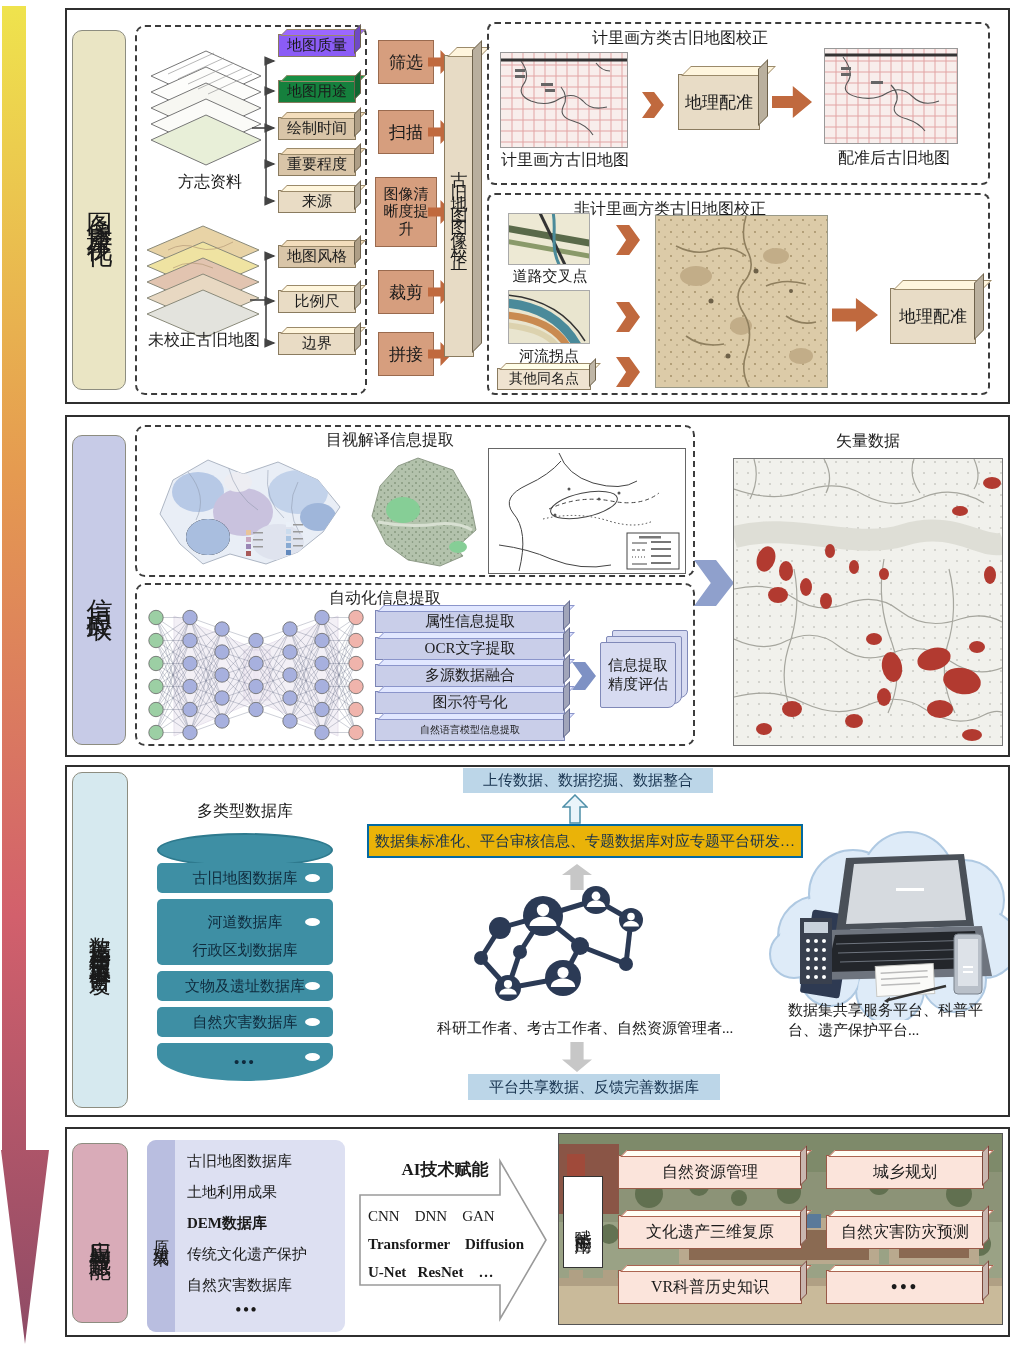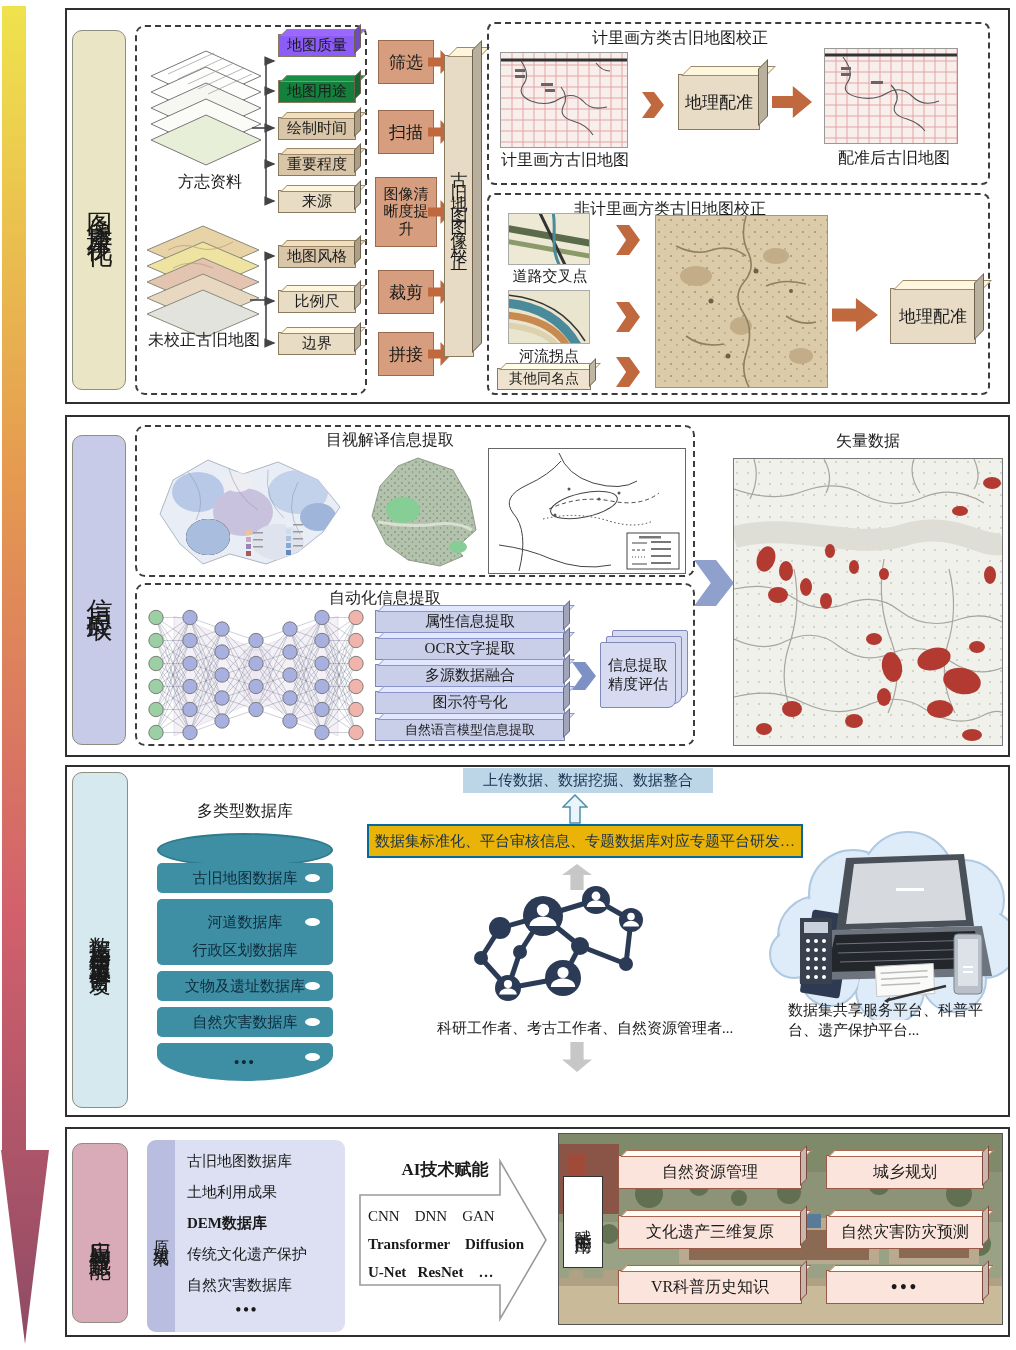--- a/index.html
+++ b/index.html
@@ -558,21 +558,21 @@
       <circle cx="214" cy="34.5" r="7.2" fill="#F0B4AC" stroke="#666" stroke-width="0.8"></circle>
       <circle cx="214" cy="57.5" r="7.2" fill="#F0B4AC" stroke="#666" stroke-width="0.8"></circle>
       <circle cx="214" cy="80.5" r="7.2" fill="#F0B4AC" stroke="#666" stroke-width="0.8"></circle>
       <circle cx="214" cy="103.5" r="7.2" fill="#F0B4AC" stroke="#666" stroke-width="0.8"></circle>
       <circle cx="214" cy="126.5" r="7.2" fill="#F0B4AC" stroke="#666" stroke-width="0.8"></circle>
     </svg>
   <div class="abs s3 lav ctr" style="left:375px;top:610px;width:190px;height:23px;background:#C9CEE9;font-size:15px">属性信息提取</div>
   <div class="abs s3 lav ctr" style="left:375px;top:637px;width:190px;height:23px;background:#C9CEE9;font-size:15px">OCR文字提取</div>
   <div class="abs s3 lav ctr" style="left:375px;top:664px;width:190px;height:23px;background:#C9CEE9;font-size:15px">多源数据融合</div>
   <div class="abs s3 lav ctr" style="left:375px;top:691px;width:190px;height:23px;background:#C9CEE9;font-size:15px">图示符号化</div>
-  <div class="abs s3 lav ctr" style="left:375px;top:718px;width:190px;height:23px;background:#C9CEE9;font-size:13px">自然语言模型信息提取</div>
+  <div class="abs s3 lav ctr" style="left:375px;top:718px;width:190px;height:23px;background:#C9CEE9;font-size:10px">自然语言模型信息提取</div>
   <div class="abs chev" style="left:572px;top:662px;width:24px;height:28px;background:#7E91C4"></div>
   <div class="note" style="left:612px;top:630px;width:74px;height:66px"></div>
   <div class="note" style="left:606px;top:636px;width:74px;height:66px"></div>
   <div class="note ctr abs" style="left:600px;top:642px;width:76px;height:66px;font-size:15px;line-height:1.3;padding:2px">信息提取精度评估</div>
 
   <div class="abs chev" style="left:694px;top:560px;width:40px;height:46px;background:#8FA0CC"></div>
   <div class="abs ctr" style="left:828px;top:430px;width:80px;height:22px;font-size:16px">矢量数据</div>
   <svg class="abs" style="left:733px;top:458px;border:1px solid #777" width="270" height="288">
     <defs>
         <pattern id="dots2" width="11" height="11" patternUnits="userSpaceOnUse">
@@ -696,20 +696,21 @@
       <circle cx="163" cy="44.5" r="3.8"></circle>
         <path d="M155,54.5 a8,5.8 0 0 1 16,0 Z"></path>
       <circle cx="95" cy="100.5" r="5.6"></circle>
         <path d="M82.8,115 a12.2,8.8 0 0 1 24.4,0 Z"></path>
       <circle cx="40" cy="112" r="4.1"></circle>
         <path d="M31.2,122.5 a8.8,6.3 0 0 1 17.6,0 Z"></path>
     </g>
   </svg>
   <div class="abs ctr" style="left:420px;top:1018px;width:330px;height:20px;font-size:15px">科研工作者、考古工作者、自然资源管理者...</div>
   <div class="abs gdn" style="left:562px;top:1042px;width:30px;height:30px"></div>
+  <div class="abs banner" style="left:468px;top:1074px;width:252px;height:26px;font-size:15px">平台共享数据、反馈完善数据库</div>
 
   <svg class="abs" style="left:768px;top:828px" width="240" height="192" viewBox="0 0 240 192">
     <g fill="#DEEBF8" stroke="#AFC9E2" stroke-width="2">
       <circle cx="50" cy="108" r="40"></circle>
         <circle cx="85" cy="66" r="44"></circle>
         <circle cx="140" cy="50" r="46"></circle>
       <circle cx="196" cy="72" r="40"></circle>
         <circle cx="216" cy="116" r="34"></circle>
         <circle cx="186" cy="152" r="32"></circle>
       <circle cx="122" cy="162" r="34"></circle>

